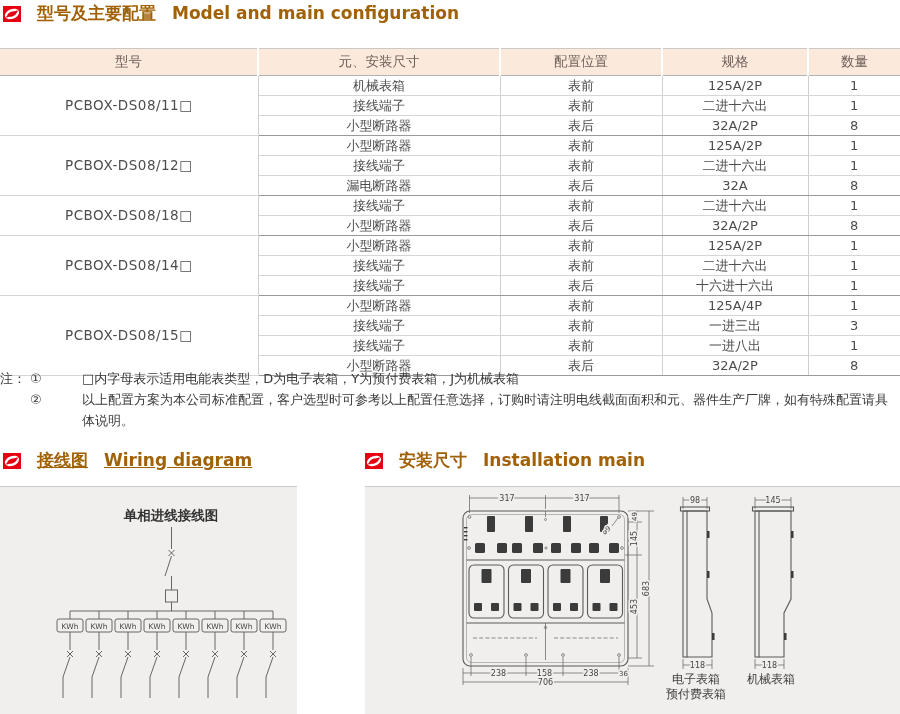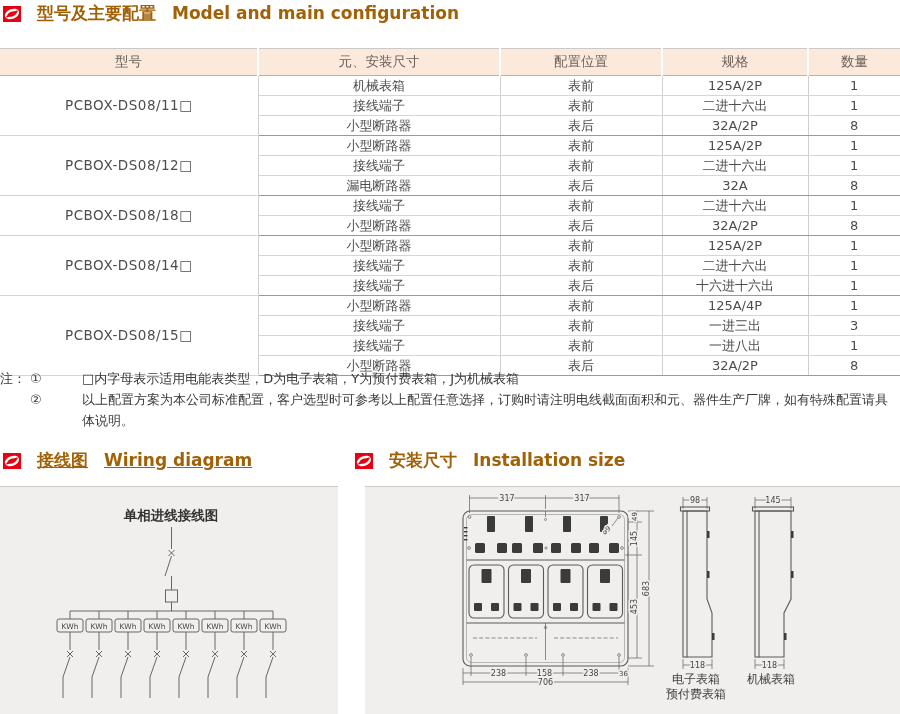--- a/index.html
+++ b/index.html
@@ -191,31 +191,31 @@
 <div class="abs sec-title" style="left:3px;top:452px;text-decoration:underline;">
   <svg class="ticon" viewBox="0 0 18 16">
     <rect x="0" y="0" width="18" height="16" fill="#e60012"></rect>
     <ellipse cx="9" cy="8" rx="6.2" ry="3.6" fill="none" stroke="#ffffff" stroke-width="2.4" transform="rotate(-22 9 8)"></ellipse>
     <line x1="3.5" y1="11" x2="14.5" y2="5" stroke="#e60012" stroke-width="1.6"></line>
   </svg>
   <span>接线图</span>
   <span>Wiring diagram</span>
 </div>
 
-<div class="abs sec-title" style="left:355px;top:452px;text-align:right;">
+<div class="abs sec-title" style="left:365px;top:452px;text-align:right;">
   <svg class="ticon" viewBox="0 0 18 16">
     <rect x="0" y="0" width="18" height="16" fill="#e60012"></rect>
     <ellipse cx="9" cy="8" rx="6.2" ry="3.6" fill="none" stroke="#ffffff" stroke-width="2.4" transform="rotate(-22 9 8)"></ellipse>
     <line x1="3.5" y1="11" x2="14.5" y2="5" stroke="#e60012" stroke-width="1.6"></line>
   </svg>
   <span>安装尺寸</span>
-  <span>Installation size</span>
-</div>
-
-<div class="abs panel" style="left:0;top:486px;width:338px;height:227px;">
+  <span>Installation main</span>
+</div>
+
+<div class="abs panel" style="left:0;top:486px;width:297px;height:227px;">
   <svg width="338" height="226" viewBox="0 0 338 226">
     <text x="171" y="33" font-size="13.5" font-weight="600" fill="#333" text-anchor="middle">单相进线接线图</text>
 
     <g>
       <line class="wline" x1="171.5" y1="40" x2="171.5" y2="62"></line>
       <line class="wline" x1="168.5" y1="63" x2="174.5" y2="69"></line>
       <line class="wline" x1="168.5" y1="69" x2="174.5" y2="63"></line>
       <line class="wline" x1="171.5" y1="69" x2="165" y2="89"></line>
       <line class="wline" x1="171.5" y1="89" x2="171.5" y2="103"></line>
       <rect class="wline" x="165.5" y="103" width="12" height="12"></rect>

